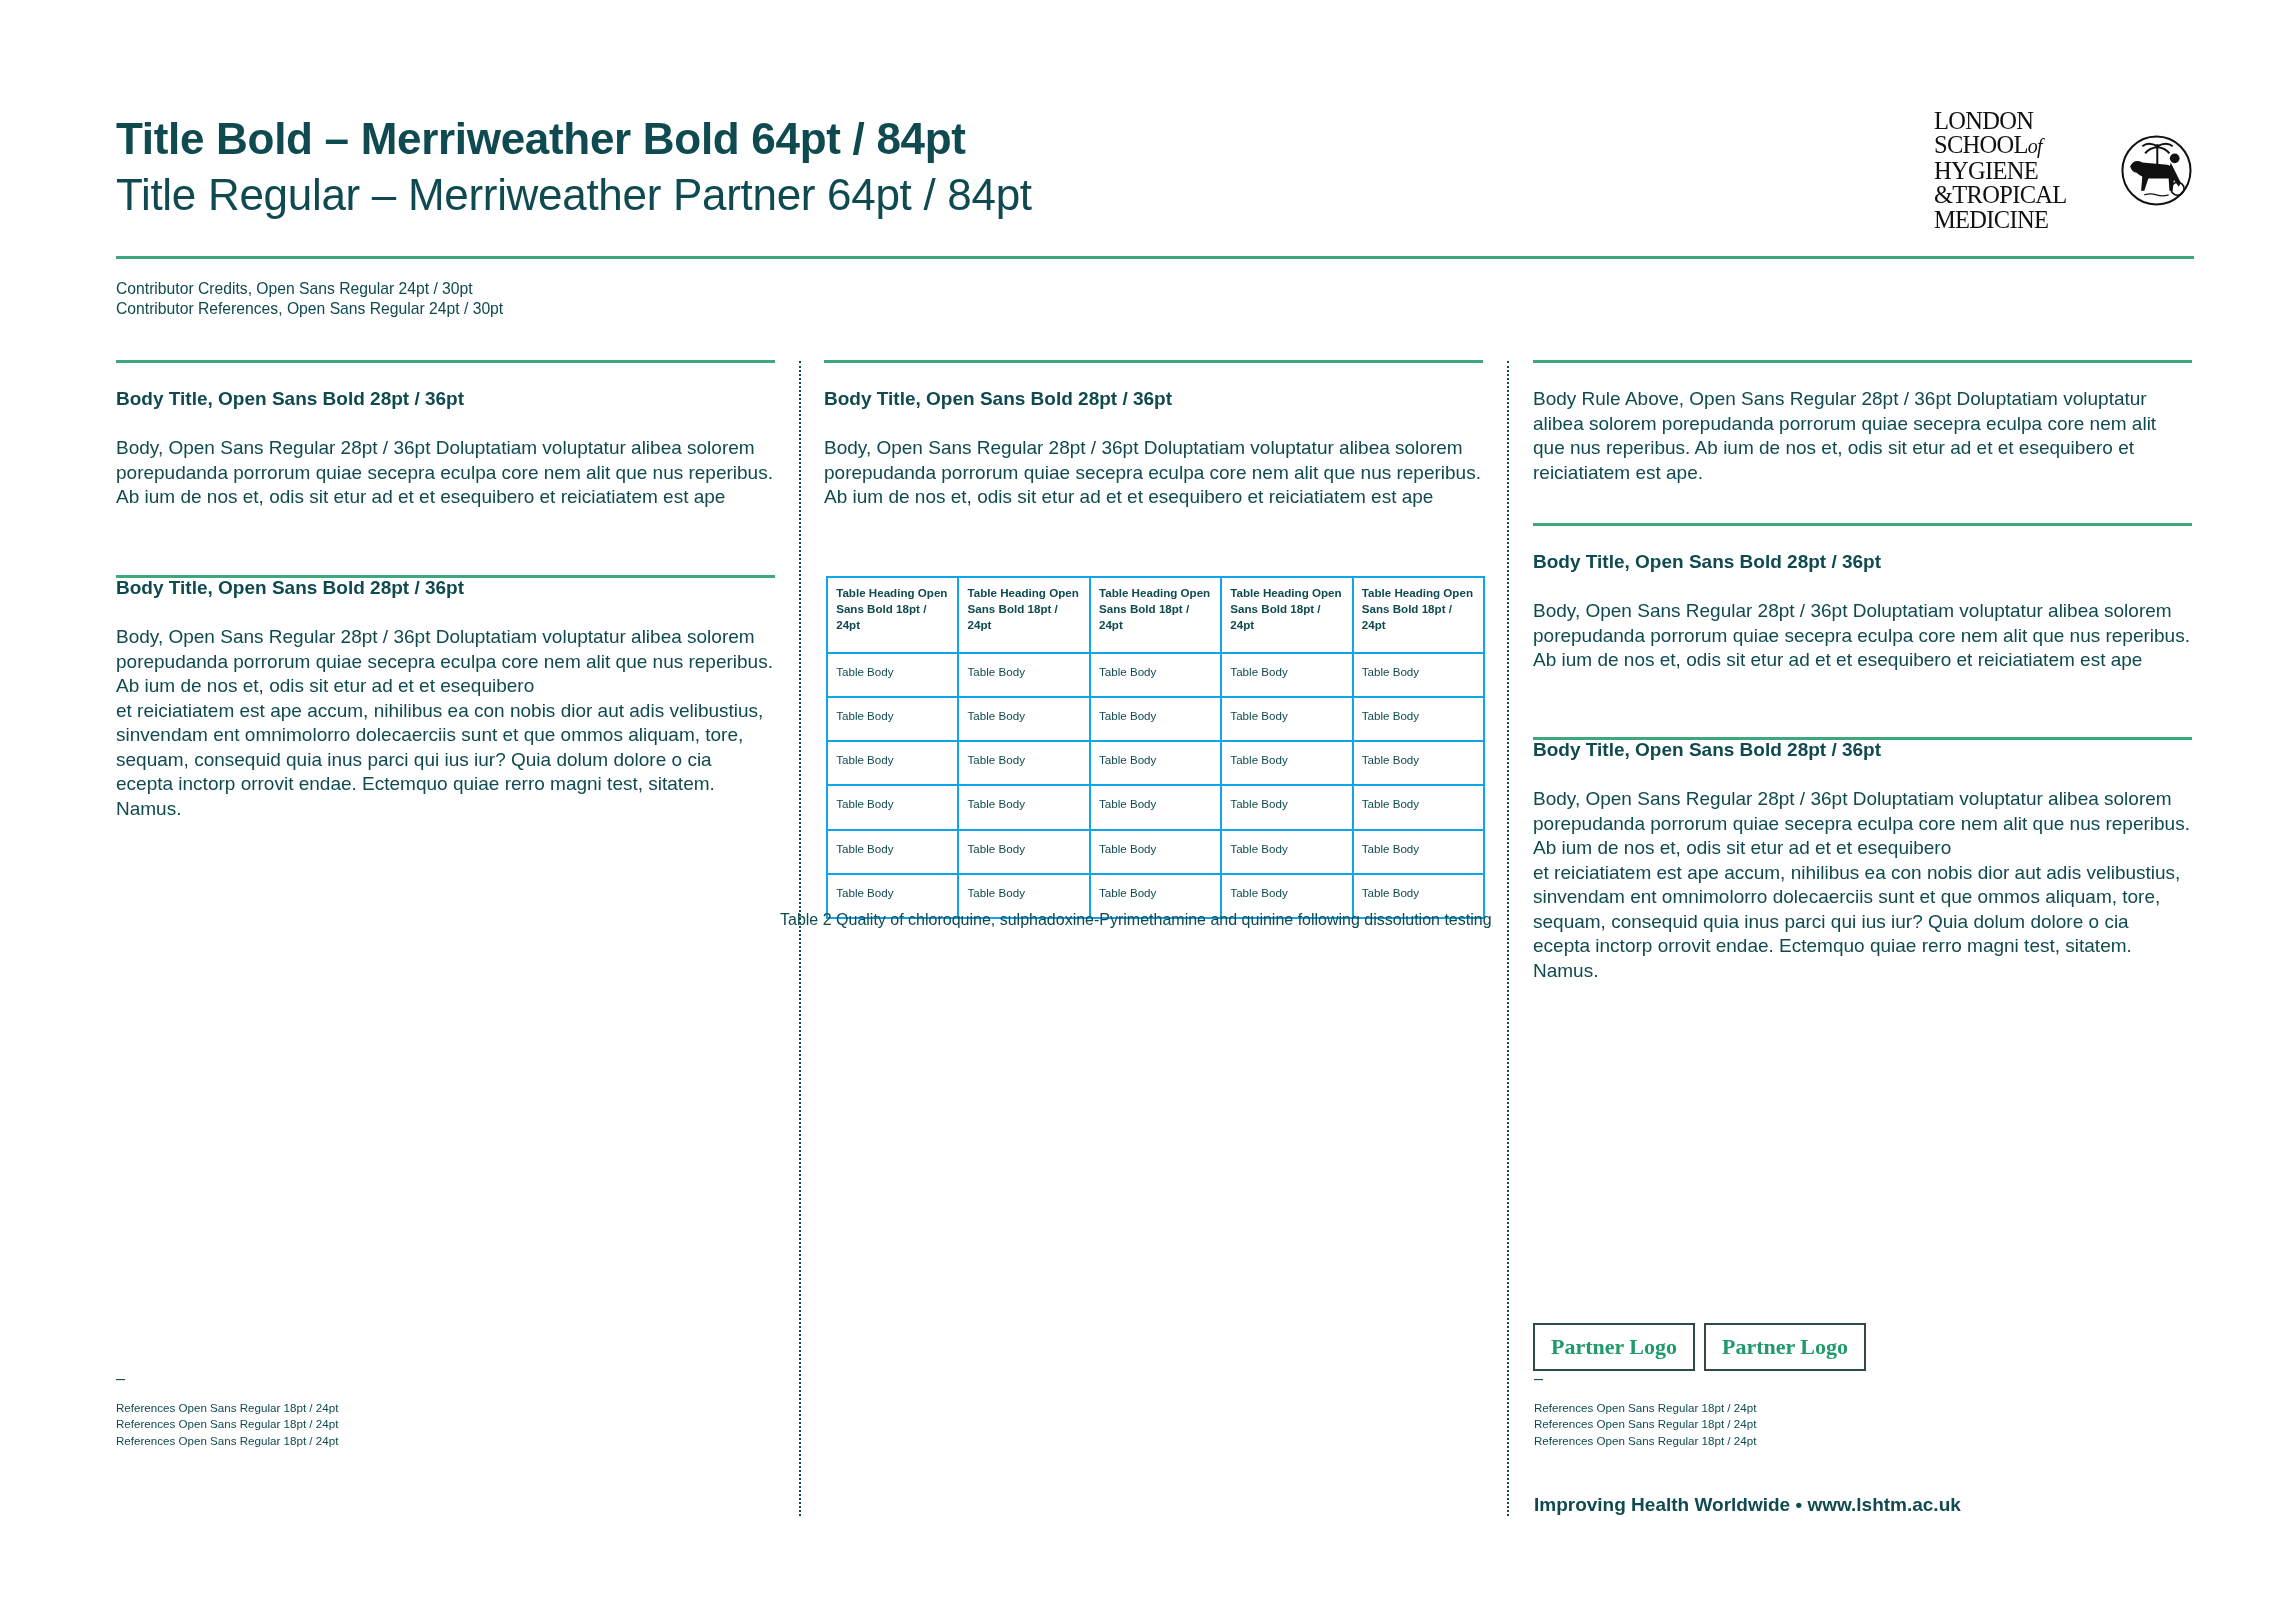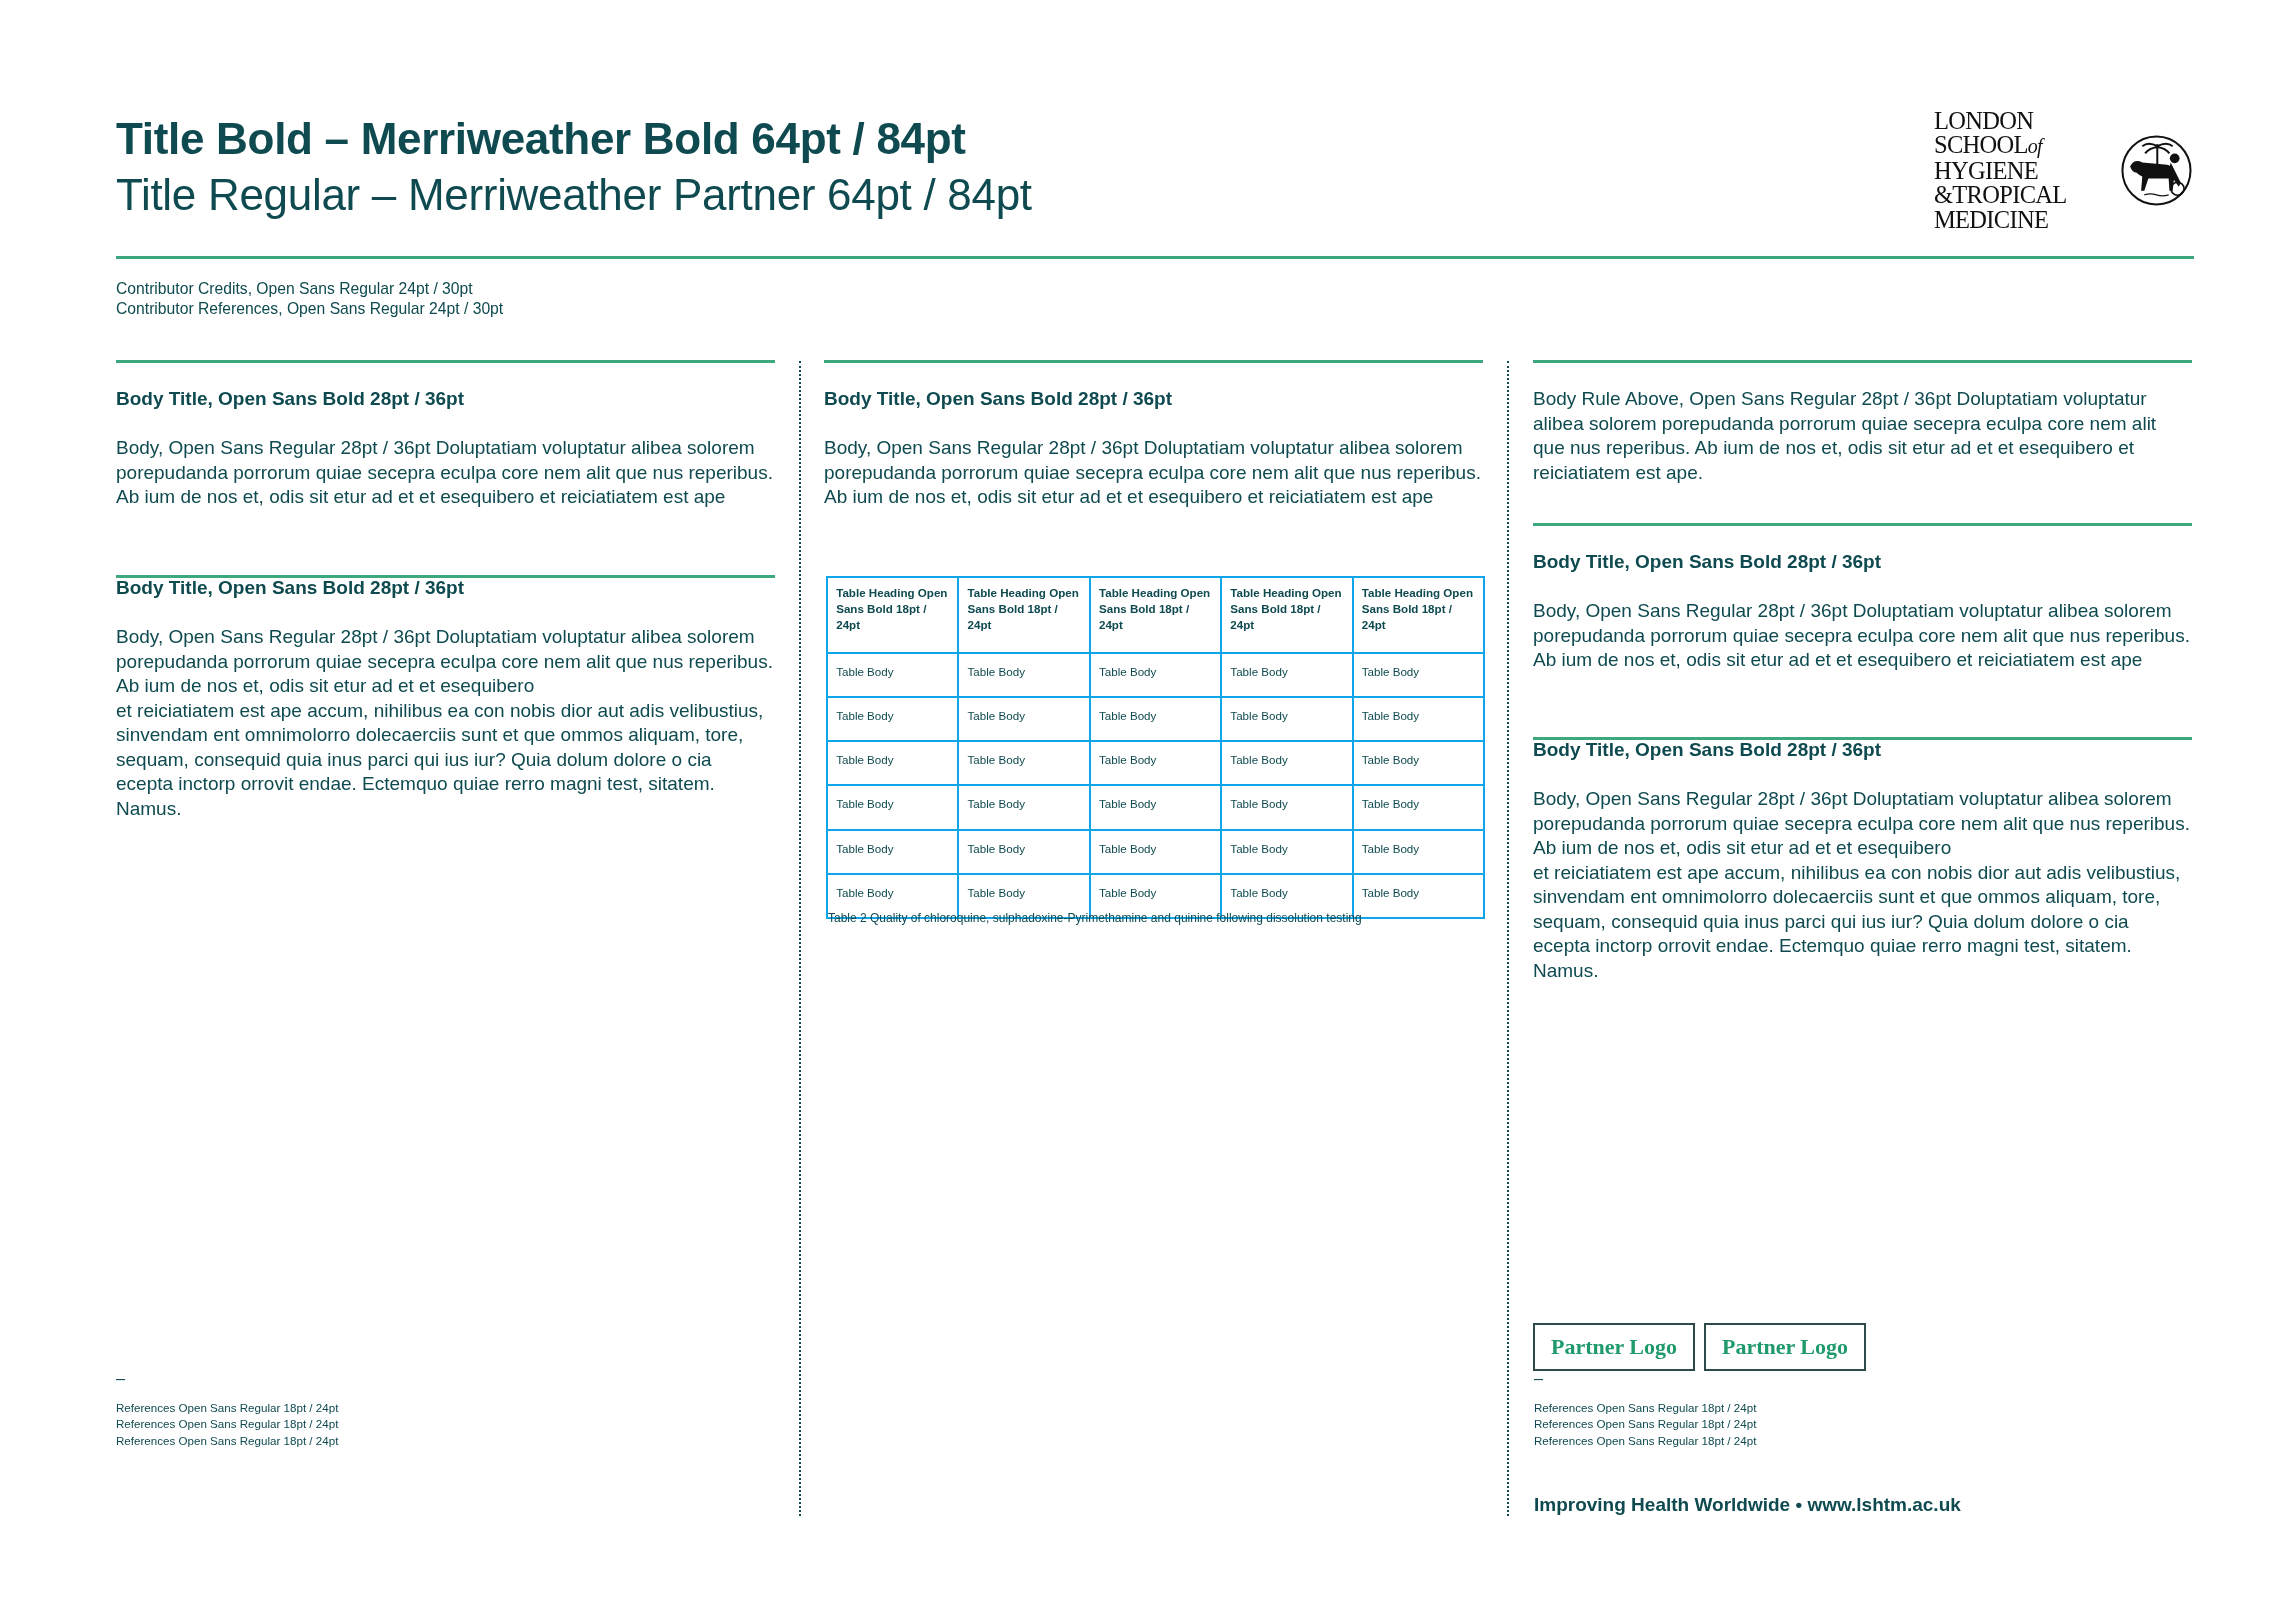--- a/index.html
+++ b/index.html
@@ -18,21 +18,21 @@
   .logo { left: 1934px; top: 106px; width: 259px; height: 129px; display: flex; align-items: center; gap: 44px; }
   .logo-text { font-family: "Liberation Serif", serif; color: #111; font-size: 24.5px; line-height: 24.5px; letter-spacing: -0.7px; }
   .logo-text i { font-size: 20px; }
   table.tbl { border-collapse: collapse; position: absolute; left: 826px; top: 576px; width: 659px; }
   table.tbl td, table.tbl th {
     border: 2px solid #0ea5e9; text-align: left; vertical-align: top;
     font-size: 11.6px; padding: 6.8px 8.2px; color: #0e4a4f; width: 20%;
   }
   table.tbl th { font-weight: bold; line-height: 16.3px; height: 60px; }
   table.tbl td { height: 24.5px; padding-top: 11px; }
-  .caption { left: 828px; top: 911px; font-size: 12px; }
+  .caption { left: 780px; top: 911px; font-size: 16px; }
   .refs { font-size: 11.6px; line-height: 16.3px; }
   .dash { font-size: 16.3px; }
   .partner { position: absolute; top: 1323px; width: 158px; height: 44px; border: 2px solid #2f4a4a;
     display: flex; align-items: center; justify-content: center; font-family: "Liberation Serif", serif;
     font-weight: bold; font-size: 22px; color: #1f9a6a; }
   .footer-tag { left: 1534px; top: 1494px; font-size: 19px; font-weight: bold; }
 </style>
 </head>
 <body>
 

